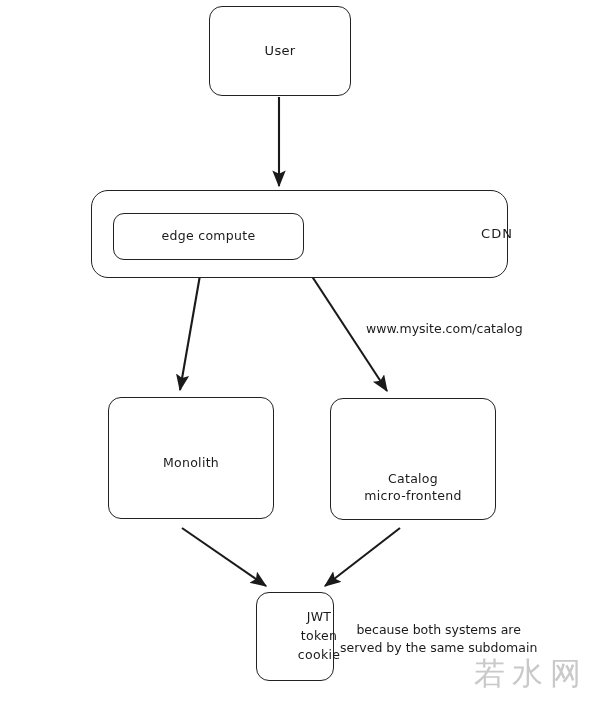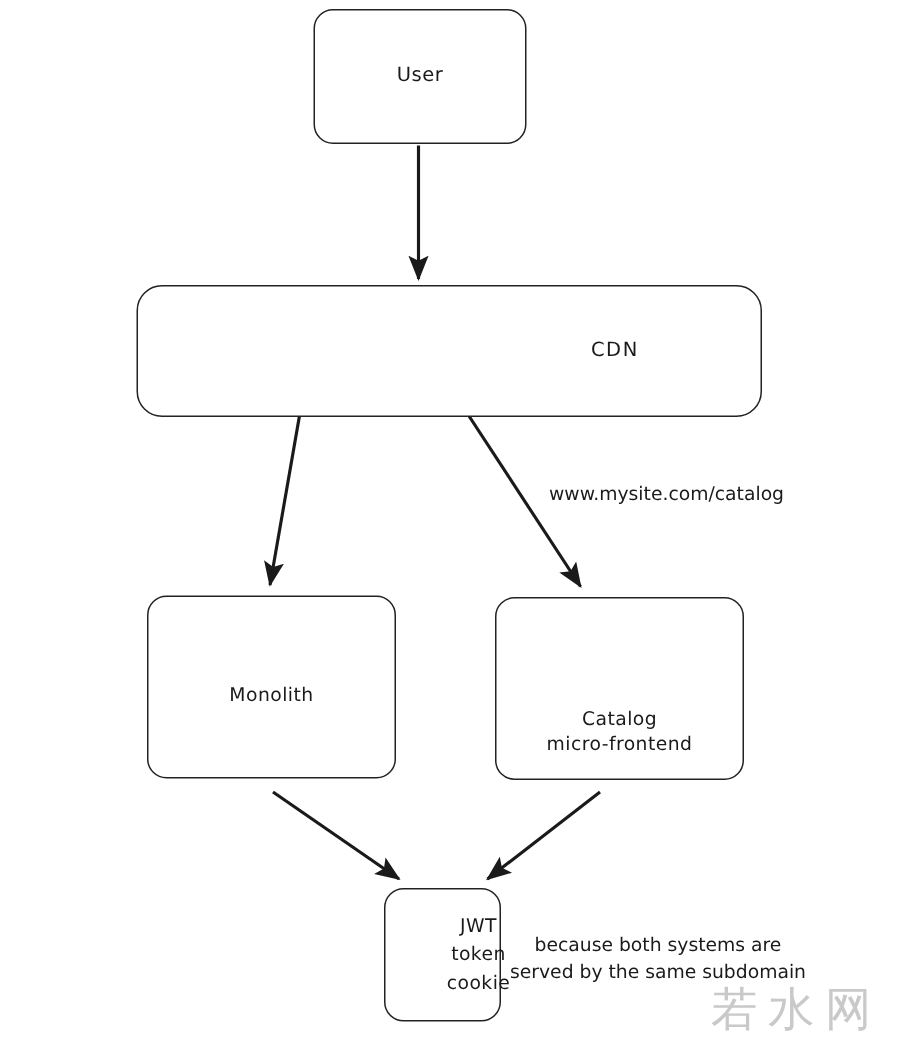--- a/index.html
+++ b/index.html
@@ -57,38 +57,38 @@
   #node-cdn {
     left: 91px; top: 190px; width: 417px; height: 88px;
     border-radius: 17px;
     align-items: center;
     justify-content: flex-start;
   }
   #label-cdn {
     position: absolute;
     left: 302px;
     width: 206px;
-    text-align: left;
+    text-align: center;
     font-size: 13px;
     letter-spacing: 1px;
   }
   #node-edge {
     position: absolute;
     left: 113px; top: 213px; width: 189px; height: 45px;
     border: 1.7px solid #222222;
     border-radius: 11px;
     background: #ffffff;
     display: flex;
     align-items: center;
     justify-content: center;
   }
   #node-edge .node-label { font-size: 12.5px; }
 
   #node-monolith {
-    left: 98px; top: 397px; width: 166px; height: 122px;
+    left: 108px; top: 397px; width: 166px; height: 122px;
     border-radius: 13px;
     align-items: flex-start;
     padding-top: 57px;
     text-align: right;
   }
   #node-catalog {
     left: 330px; top: 398px; width: 166px; height: 122px;
     border-radius: 13px;
     align-items: flex-start;
     padding-top: 72px;
@@ -173,20 +173,23 @@
   </svg>
 
   <div class="node" id="node-user">
     <span class="node-label">User</span>
   </div>
 
   <div class="node" id="node-cdn">
     <span class="node-label" id="label-cdn">CDN</span>
   </div>
 
+  <div id="node-edge">
+    <span class="node-label">edge compute</span>
+  </div>
 
   <div class="node" id="node-monolith">
     <span class="node-label">Monolith</span>
   </div>
 
   <div class="node" id="node-catalog">
     <span class="node-label">Catalog
 micro-frontend</span>
   </div>
 

